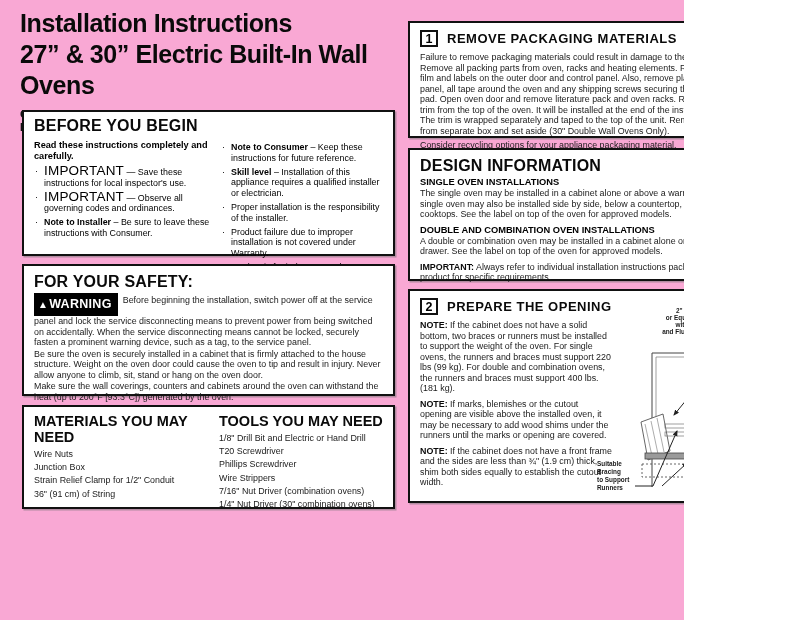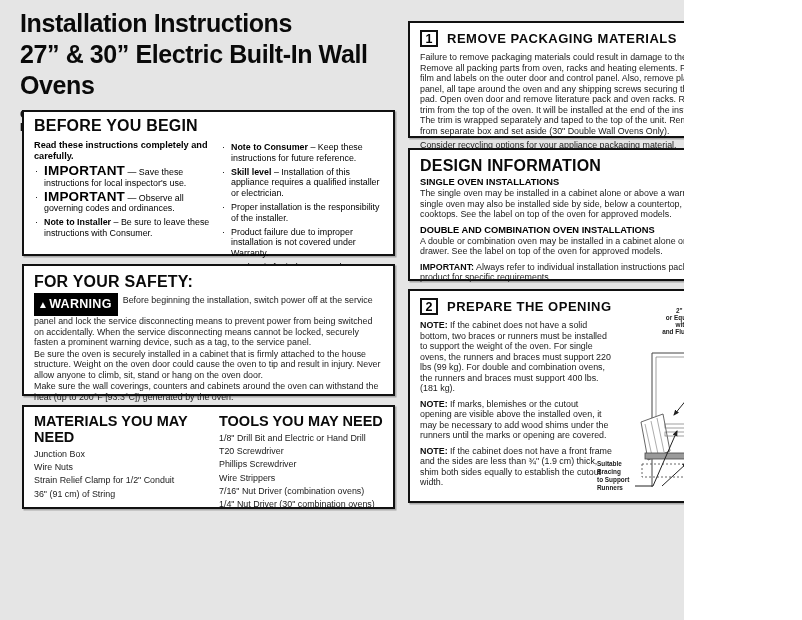--- a/index.html
+++ b/index.html
@@ -1,18 +1,18 @@
 <!DOCTYPE html>
 <html><head>
 <meta charset="utf-8">
 <style>
   * { box-sizing: border-box; margin: 0; padding: 0; }
   html,body { background:#fff; }
   body { font-family:"Liberation Sans", sans-serif; color:#000; }
-  .page { position:relative; width:684px; height:620px; background:#e5e5e5; overflow:hidden; }
+  .page { position:relative; width:684px; height:620px; background:#f9a8d4; overflow:hidden; }
 
   
   .header { position:absolute; left:20px; top:8px; width:400px; }
   .title { font-size:25px; line-height:31px; font-weight:bold; letter-spacing:-0.4px; color:#0a0a0a; }
   .contact { margin-top:7px; font-size:10.6px; line-height:13px; font-weight:bold; color:#111; }
 
   
   .box { position:absolute; border:2.5px solid #111; background:#fff; box-shadow:1.5px 1.5px 0 rgba(110,110,110,.5); }
   .pad { padding:7px 10px; }
   .h-big  { font-size:16px; font-weight:bold; letter-spacing:0.2px; color:#0a0a0a; }
@@ -21,21 +21,21 @@
   .sub-h  { font-size:9.3px; font-weight:bold; }
   .t9 { font-size:8.9px; line-height:10.5px; color:#1a1a1a; }
   b, .bold { font-weight:bold; color:#0a0a0a; }
 
   
   .byb-left { position:absolute; left:10px; top:28px; width:180px; }
   .byb-right{ position:absolute; left:197px; top:30px; width:162px; }
   .intro { font-weight:bold; font-size:9.2px; line-height:11px; margin-bottom:4px; }
   .bul { position:relative; padding-left:10px; margin-bottom:3px; font-size:8.9px; line-height:10.8px; }
   .bul .dot { position:absolute; left:1px; top:0; font-size:9px; }
-  .lead-big { font-size:13.5px; font-weight:bold; letter-spacing:0.2px; }
+  .lead-big { font-size:13.5px; font-weight:normal; letter-spacing:0.2px; }
   .lead-sm  { font-weight:bold; }
   .attention { position:absolute; left:10px; right:8px; bottom:5px; font-size:9px; line-height:10.6px; }
   .attention .att-label { font-size:14.5px; font-weight:bold; letter-spacing:0.2px; }
 
   
   .warn-badge { display:inline-block; background:#000; color:#fff; font-weight:bold;
                 font-size:12.5px; line-height:19px; padding:2px 6px 2px 4px; margin:1px 5px 0 0;
                 vertical-align:-5px; letter-spacing:0.3px; }
   .warn-badge .tri { font-size:10px; margin-right:1px; }
   .safety p { margin-top:1px; }
@@ -136,22 +136,22 @@
       <span class="warn-badge"><span class="tri">▲</span><span>WARNING</span></span><span>Before beginning the installation, switch power off at the service panel and lock the service disconnecting means to prevent power from being switched on accidentally. When the service disconnecting means cannot be locked, securely fasten a prominent warning device, such as a tag, to the service panel.</span>
     </p>
     <p class="t9">Be sure the oven is securely installed in a cabinet that is firmly attached to the house structure. Weight on the oven door could cause the oven to tip and result in injury. Never allow anyone to climb, sit, stand or hang on the oven door.</p>
     <p class="t9">Make sure the wall coverings, counters and cabinets around the oven can withstand the heat (up to 200°F [93.3°C]) generated by the oven.</p>
   </div>
 
   <div class="box" style="left:22px; top:405px; width:373px; height:104px;">
     <div class="mat-col">
       <div class="h-med">MATERIALS YOU MAY NEED</div>
       <div class="list">
+        <div class="item">Wire Nuts</div>
         <div class="item">Junction Box</div>
-        <div class="item">Wire Nuts</div>
         <div class="item">Strain Relief Clamp for 1/2" Conduit</div>
         <div class="item">36" (91 cm) of String</div>
       </div>
     </div>
     <div class="tool-col">
       <div class="h-med">TOOLS YOU MAY NEED</div>
       <div class="list">
         <div class="item">1/8" Drill Bit and Electric or Hand Drill</div>
         <div class="item">T20 Screwdriver</div>
         <div class="item">Phillips Screwdriver</div>

